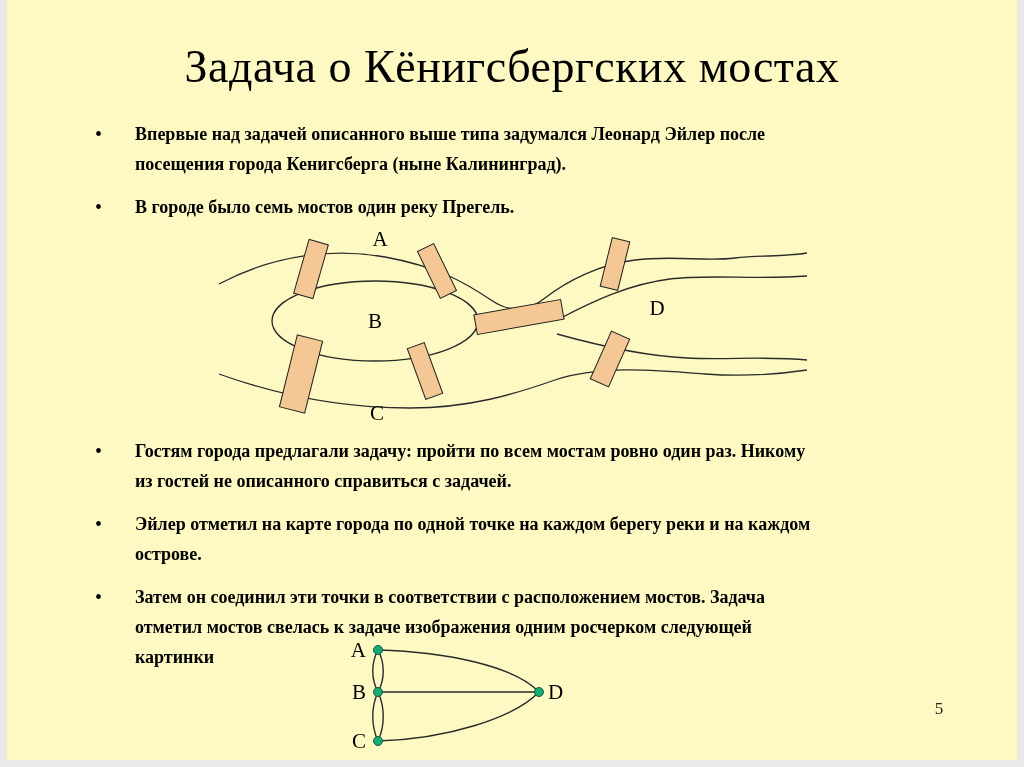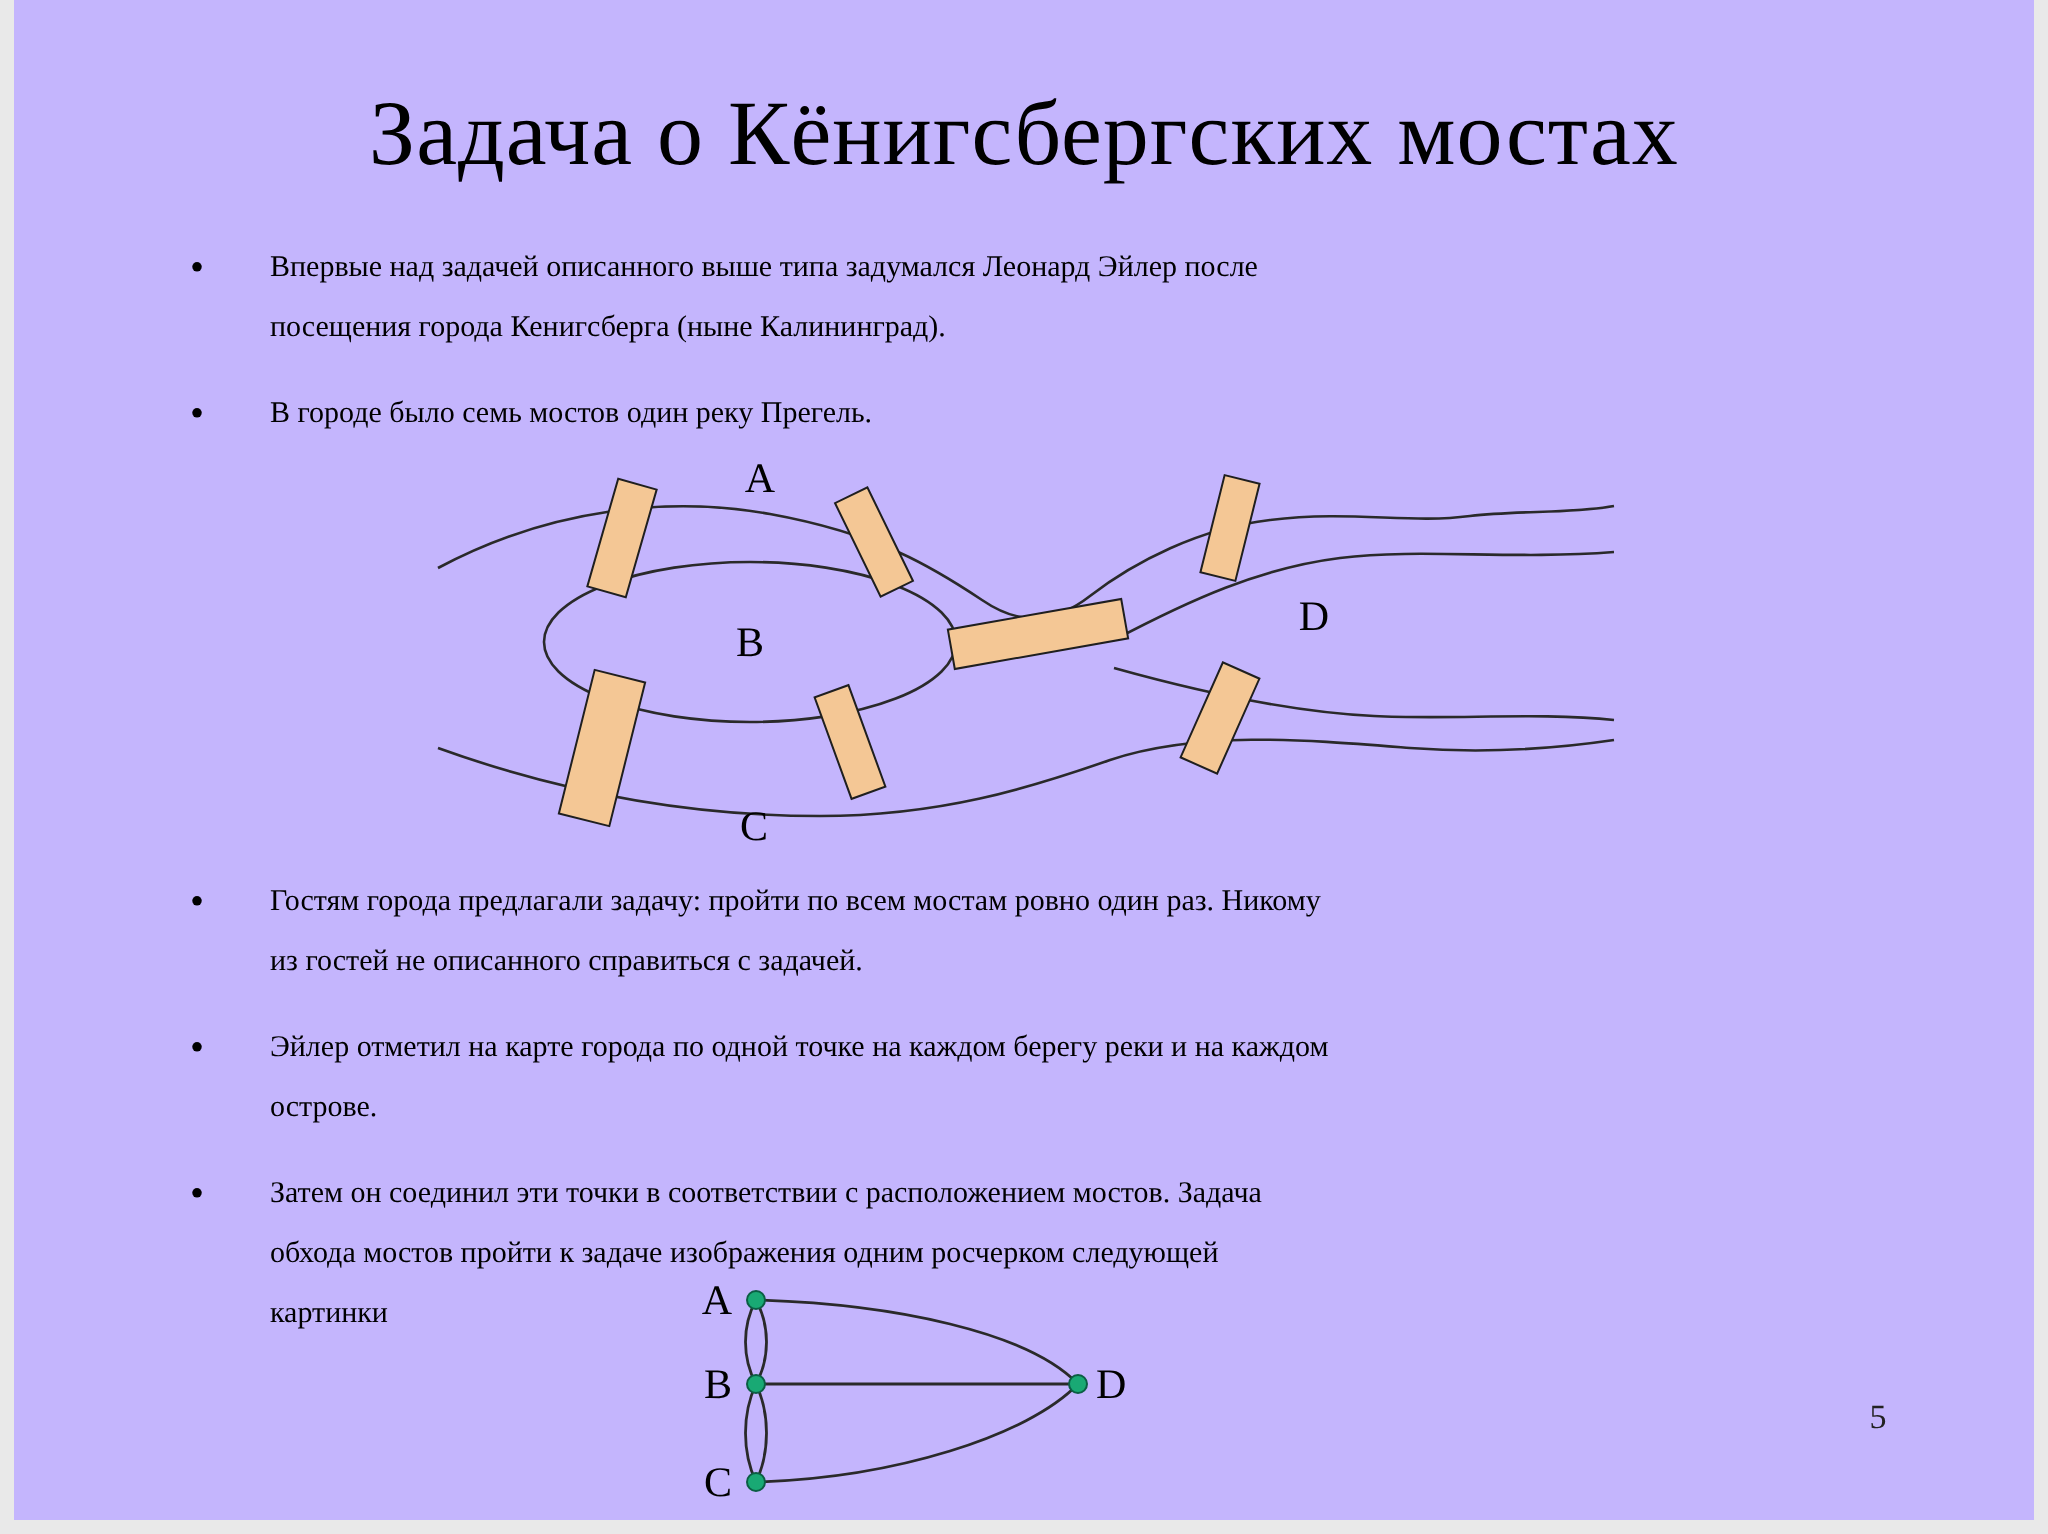--- a/index.html
+++ b/index.html
@@ -8,21 +8,21 @@
     overflow: hidden;
     background: #e9e9e9;
     font-family: "Liberation Serif", serif;
     color: #000;
   }
   body { position: relative; }
   .slide {
     position: absolute;
     left: 7px; top: 0;
     width: 1010px; height: 760px;
-    background: #c4b5fd;
+    background: #fef9c3;
     padding-left: 36px;
   }
   .title {
     position: absolute;
     top: 40px; left: 0;
     width: 100%;
     text-align: center;
     font-size: 46px;
     font-weight: 400;
     letter-spacing: 0.5px;
@@ -33,23 +33,24 @@
   .bullets-bottom { top: 436px; width: 880px; }
   .bullet-row { display: flex; margin-bottom: 13px; }
   .bullet-marker {
     flex: 0 0 40px;
     width: 40px;
     font-size: 20px;
     line-height: 30px;
   }
   .bullet-text {
     flex: 1;
-    font-size: 15px;
+    font-size: 18px;
     line-height: 30px;
     white-space: pre-wrap;
+    font-weight: bold;
   }
   .map-figure {
     position: absolute;
     left: 198px; top: 224px;
     width: 620px; height: 210px;
   }
   .graph-figure {
     position: absolute;
     left: 325px; top: 632px;
     width: 240px; height: 125px;
@@ -121,21 +122,21 @@
 из гостей не описанного справиться с задачей.</span>
     </div>
     <div class="bullet-row">
       <span class="bullet-marker">•</span>
       <span class="bullet-text">Эйлер отметил на карте города по одной точке на каждом берегу реки и на каждом
 острове.</span>
     </div>
     <div class="bullet-row">
       <span class="bullet-marker">•</span>
       <span class="bullet-text">Затем он соединил эти точки в соответствии с расположением мостов. Задача
-обхода мостов пройти к задаче изображения одним росчерком следующей
+отметил мостов свелась к задаче изображения одним росчерком следующей
 картинки</span>
     </div>
   </div>
 
   <svg class="graph-figure" viewBox="0 0 240 125">
     <g fill="none" stroke-width="1.4" stroke="#2a2a2a">
       <path d="M 46 18 C 39 31 39 47 46 60"></path>
       <path d="M 46 18 C 53 31 53 47 46 60"></path>
       <path d="M 46 60 C 39 75 39 94 46 109"></path>
       <path d="M 46 60 C 53 75 53 94 46 109"></path>

